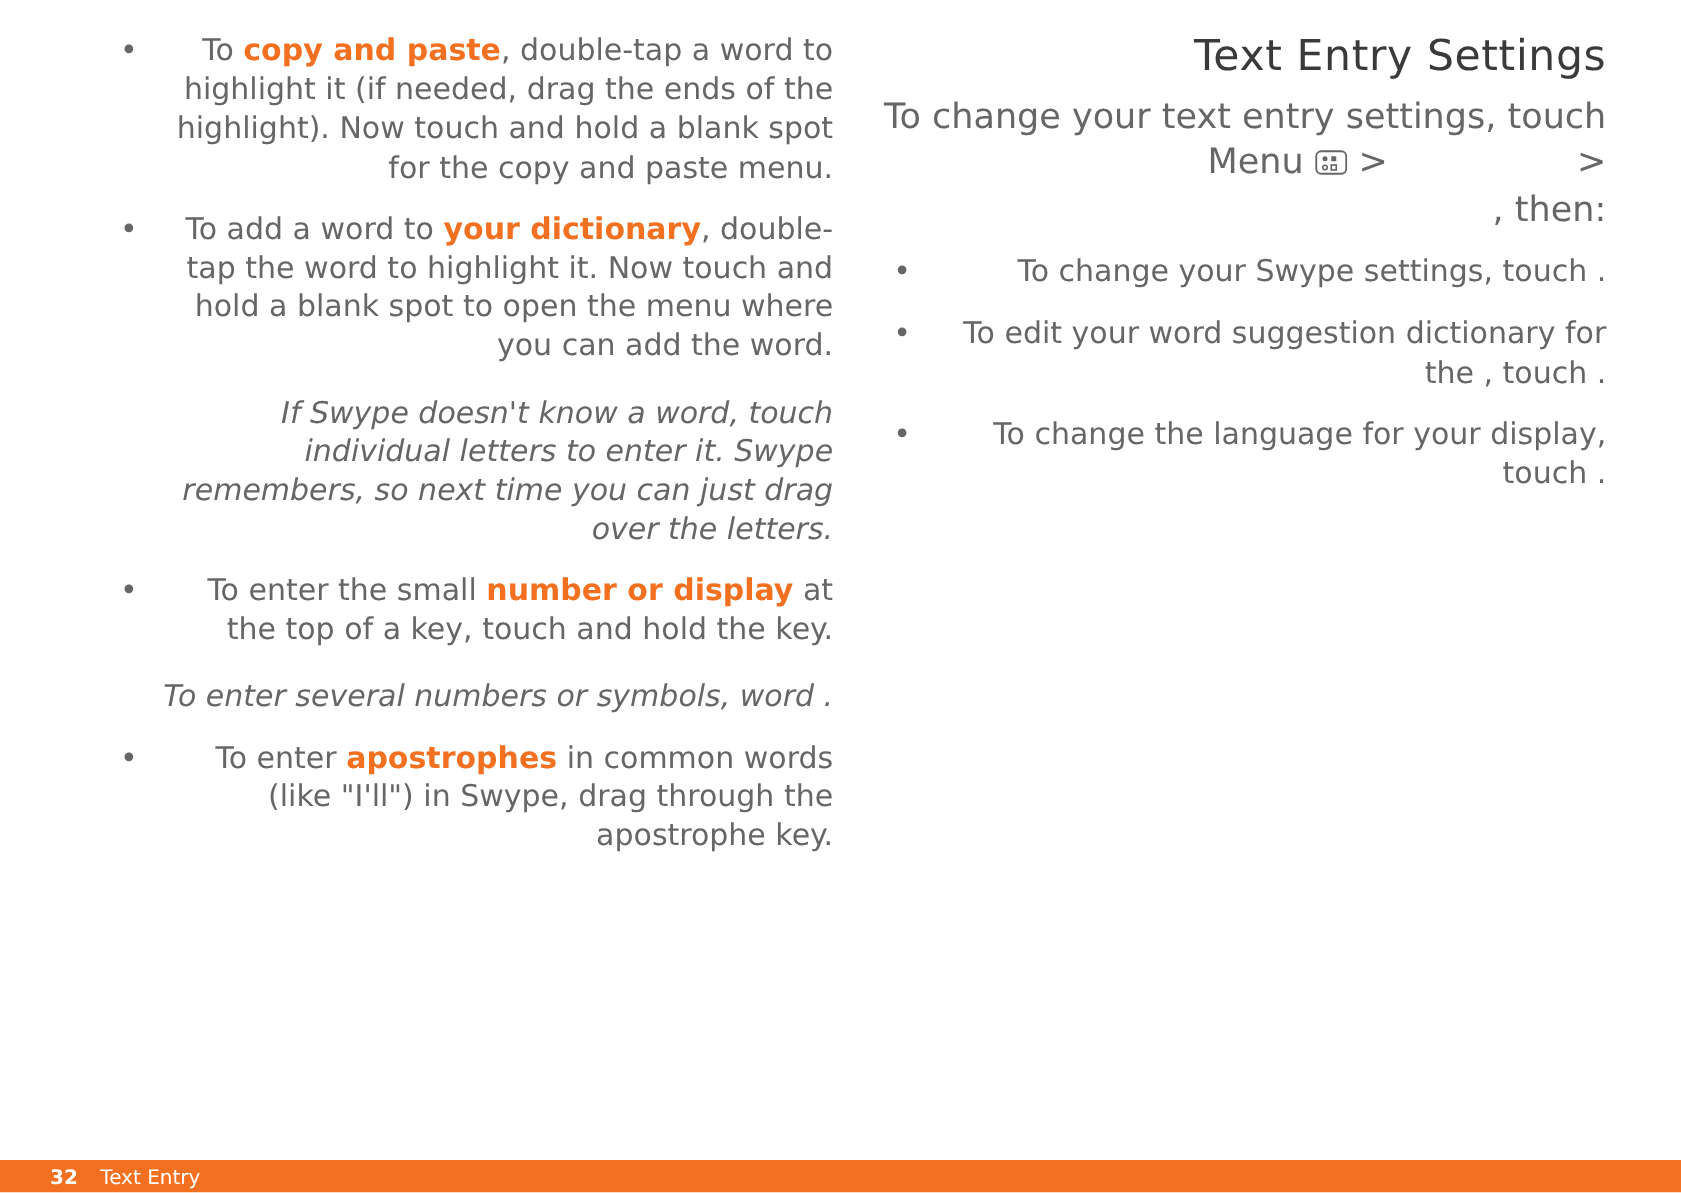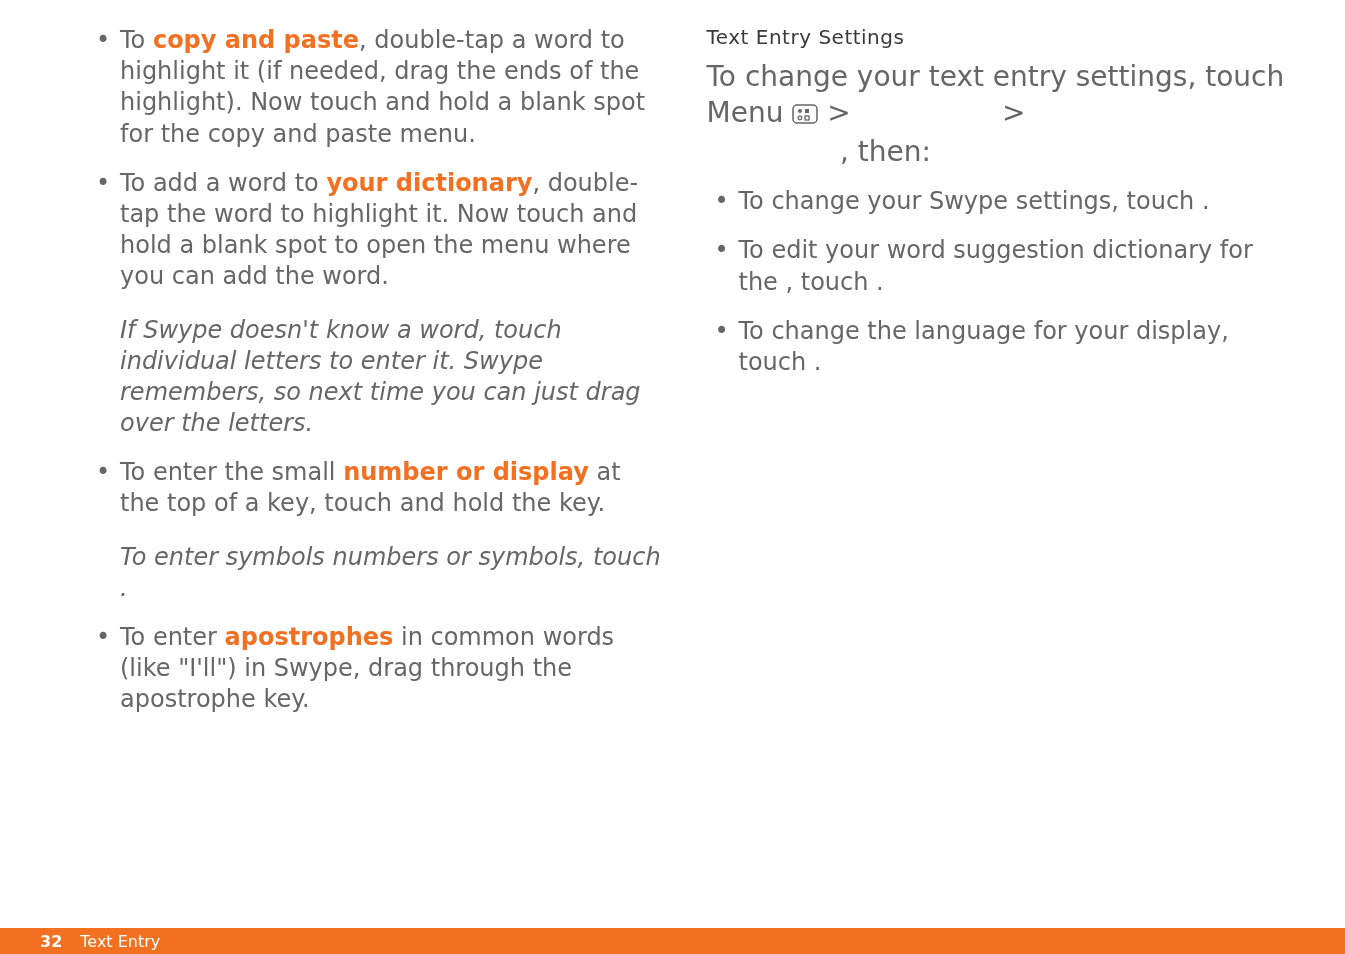--- a/index.html
+++ b/index.html
@@ -1,21 +1,21 @@
 <!DOCTYPE html>
 <html><head>
 <meta charset="utf-8">
 <style>
   * { box-sizing: border-box; margin: 0; padding: 0; }
   html, body { width: 1345px; height: 954px; background: #ffffff; font-family: "DejaVu Sans", "Segoe UI", Arial, sans-serif; color: #3a3a3a; }
-  .page { width: 1345px; height: 954px; position: relative; display: flex; flex-direction: row; padding: 25px 50px 0 58px; }
+  .page { width: 1345px; height: 954px; position: relative; display: flex; flex-direction: row; padding: 25px 50px 0 58px; text-align: right; }
   .col { flex: 1; padding: 0 20px; }
   .col-left { padding-left: 30px; }
   .col-right { padding-right: 10px; }
-  h2 { font-size: 20px; font-weight: 400; color: #3a3a3a; margin-bottom: 10px; letter-spacing: 0.5px; }
+  h2 { font-size: 34px; font-weight: 400; color: #3a3a3a; margin-bottom: 10px; letter-spacing: 0.5px; }
   p.lead { font-size: 28px; line-height: 1.3; color: #666; }
   ul { list-style: none; padding-left: 0; }
   li { position: relative; padding-left: 32px; margin-bottom: 18px; font-size: 24px; line-height: 1.3; color: #666; }
   li::before { content: "•"; position: absolute; left: 8px; top: 0; color: #666; font-size: 24px; }
   li p.follow { margin-top: 22px; font-style: italic; }
   .hl { color: #f37021; font-weight: 700; }
   .menu-icon { display: inline-block; vertical-align: -2px; }
   .gt { font-weight: 400; color: #666; }
   .footer { position: absolute; left: 0; bottom: 0; width: 100%; height: 26px; background: #f37021; color: #fff; display: flex; align-items: center; padding-left: 40px; font-size: 16px; }
   .footer .pn { font-weight: 700; margin-right: 18px; }
@@ -30,21 +30,21 @@
     <ul>
       <li>
         <span>To </span><span class="hl">copy and paste</span><span>, double-tap a word to highlight it (if needed, drag the ends of the highlight). Now touch and hold a blank spot for the copy and paste menu.</span>
       </li>
       <li>
         <span>To add a word to </span><span class="hl">your dictionary</span><span>, double-tap the word to highlight it. Now touch and hold a blank spot to open the menu where you can add the word.</span>
         <p class="follow">If Swype doesn't know a word, touch individual letters to enter it. Swype remembers, so next time you can just drag over the letters.</p>
       </li>
       <li>
         <span>To enter the small </span><span class="hl">number or display</span><span> at the top of a key, touch and hold the key.</span>
-        <p class="follow">To enter symbols numbers or symbols, touch        .</p>
+        <p class="follow">To enter several numbers or symbols, word        .</p>
       </li>
       <li>
         <span>To enter </span><span class="hl">apostrophes</span><span> in common words (like "I'll") in Swype, drag through the apostrophe key.</span>
       </li>
     </ul>
   </div>
 
   <div class="col col-right">
     <h2>Text Entry Settings</h2>
     <p class="lead">

